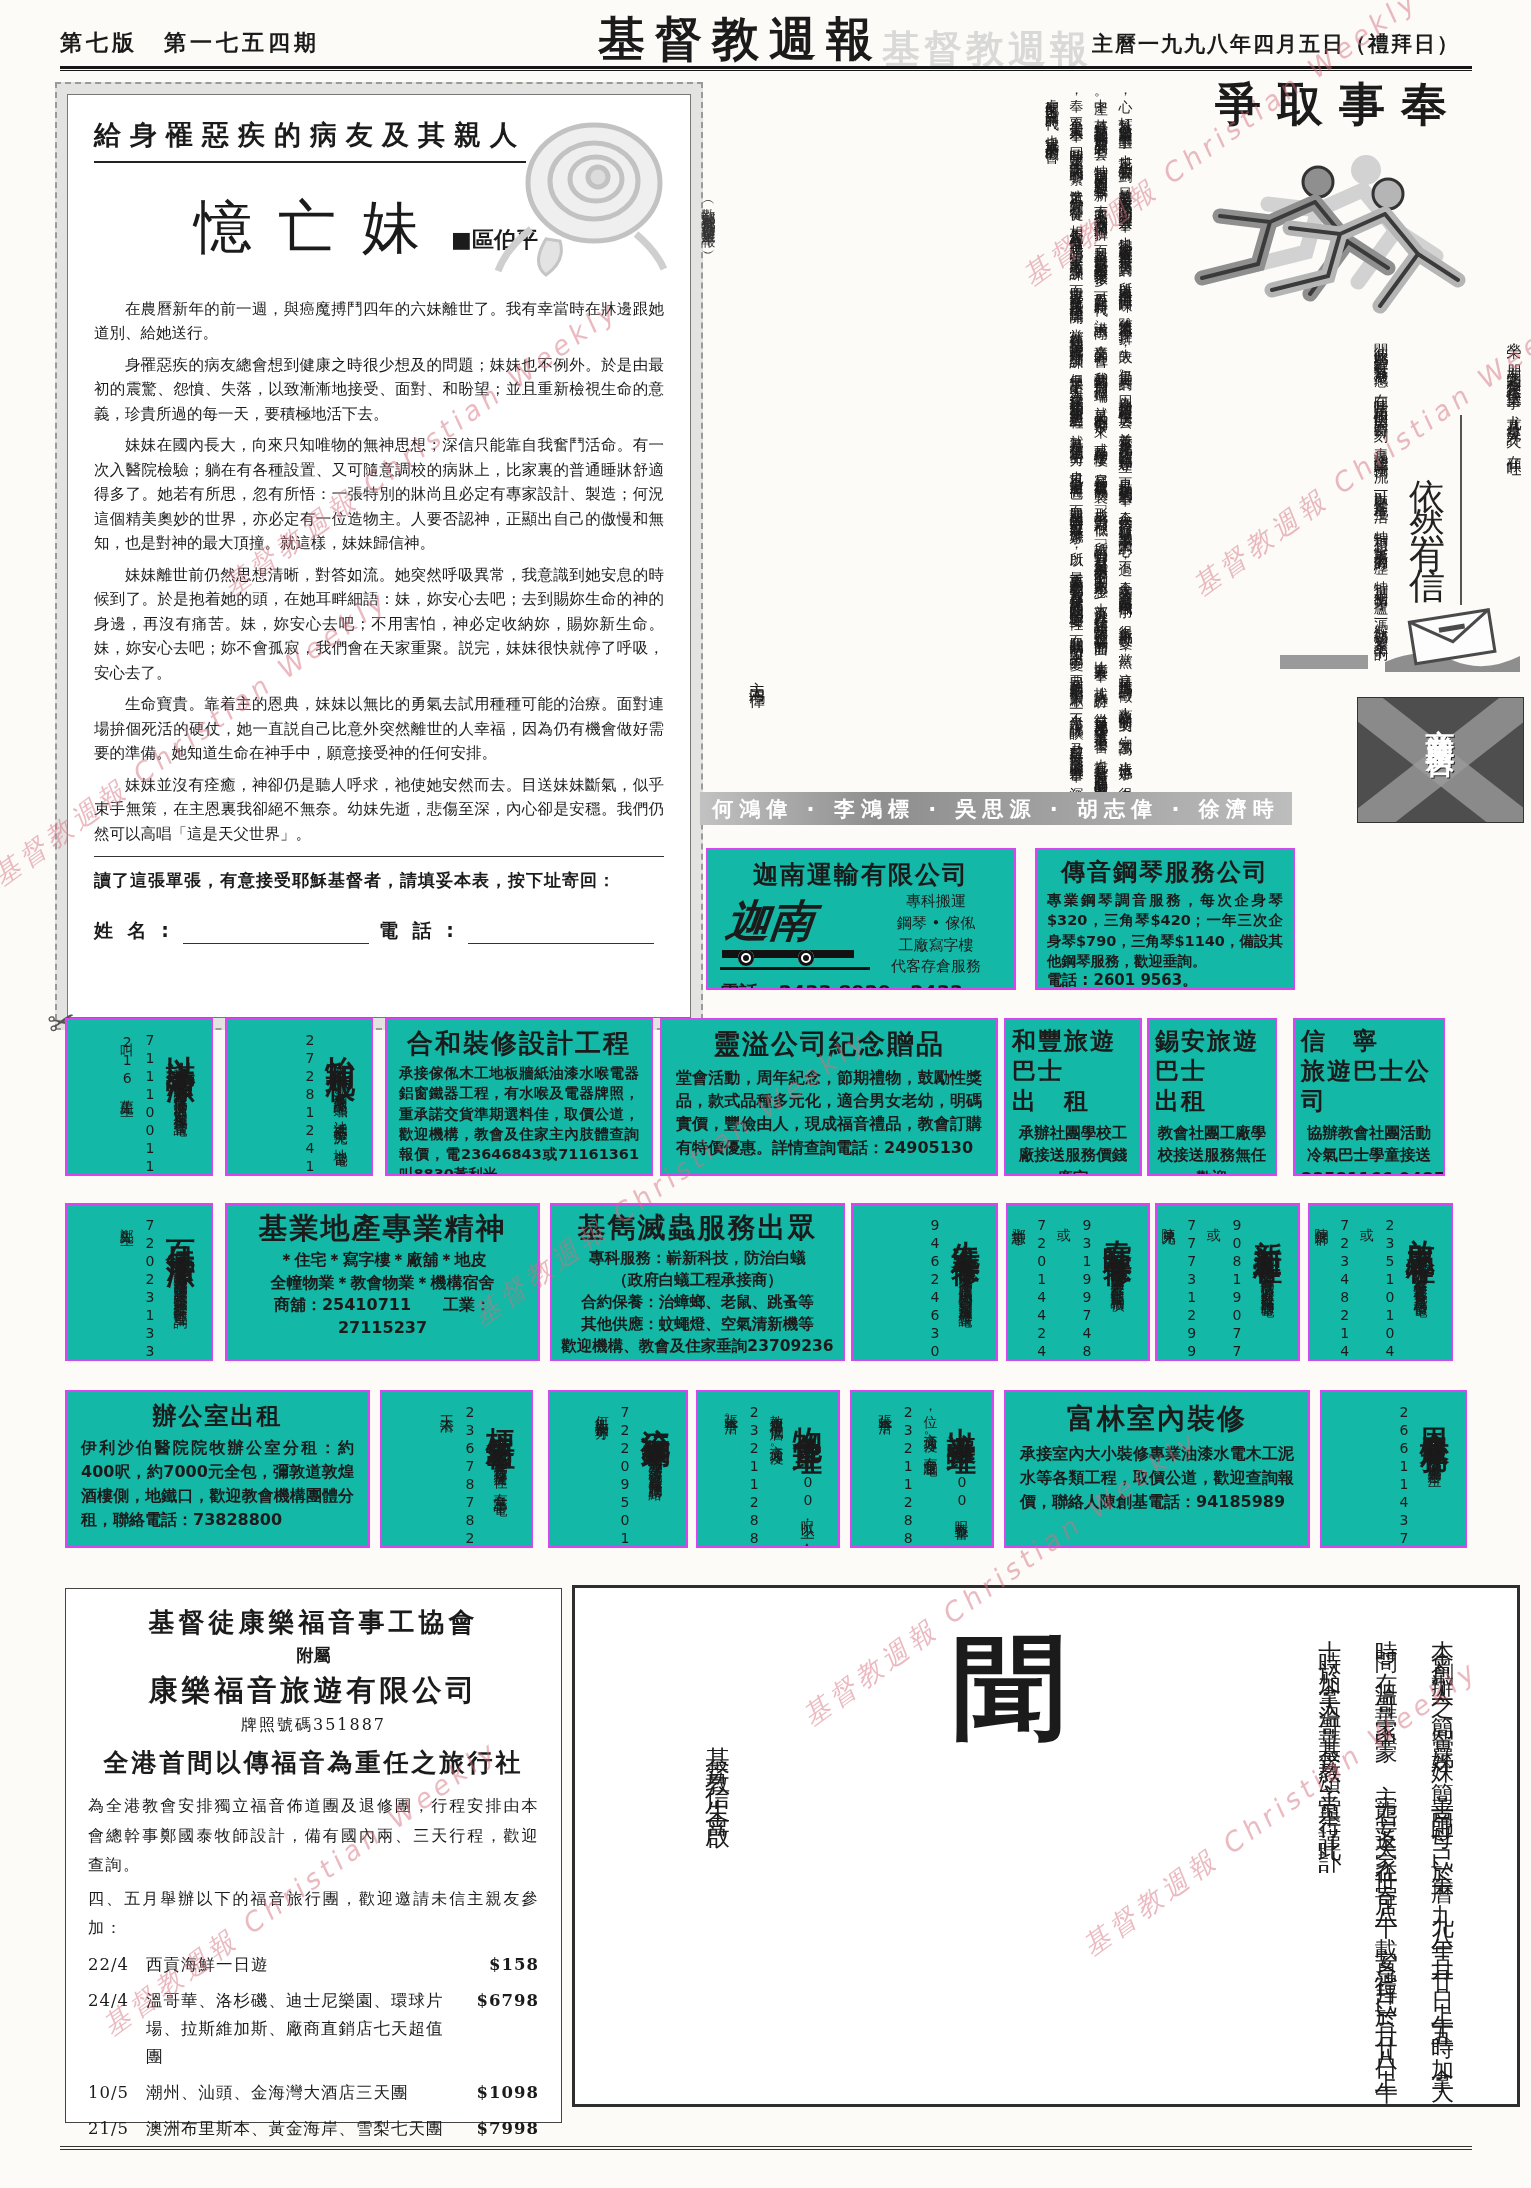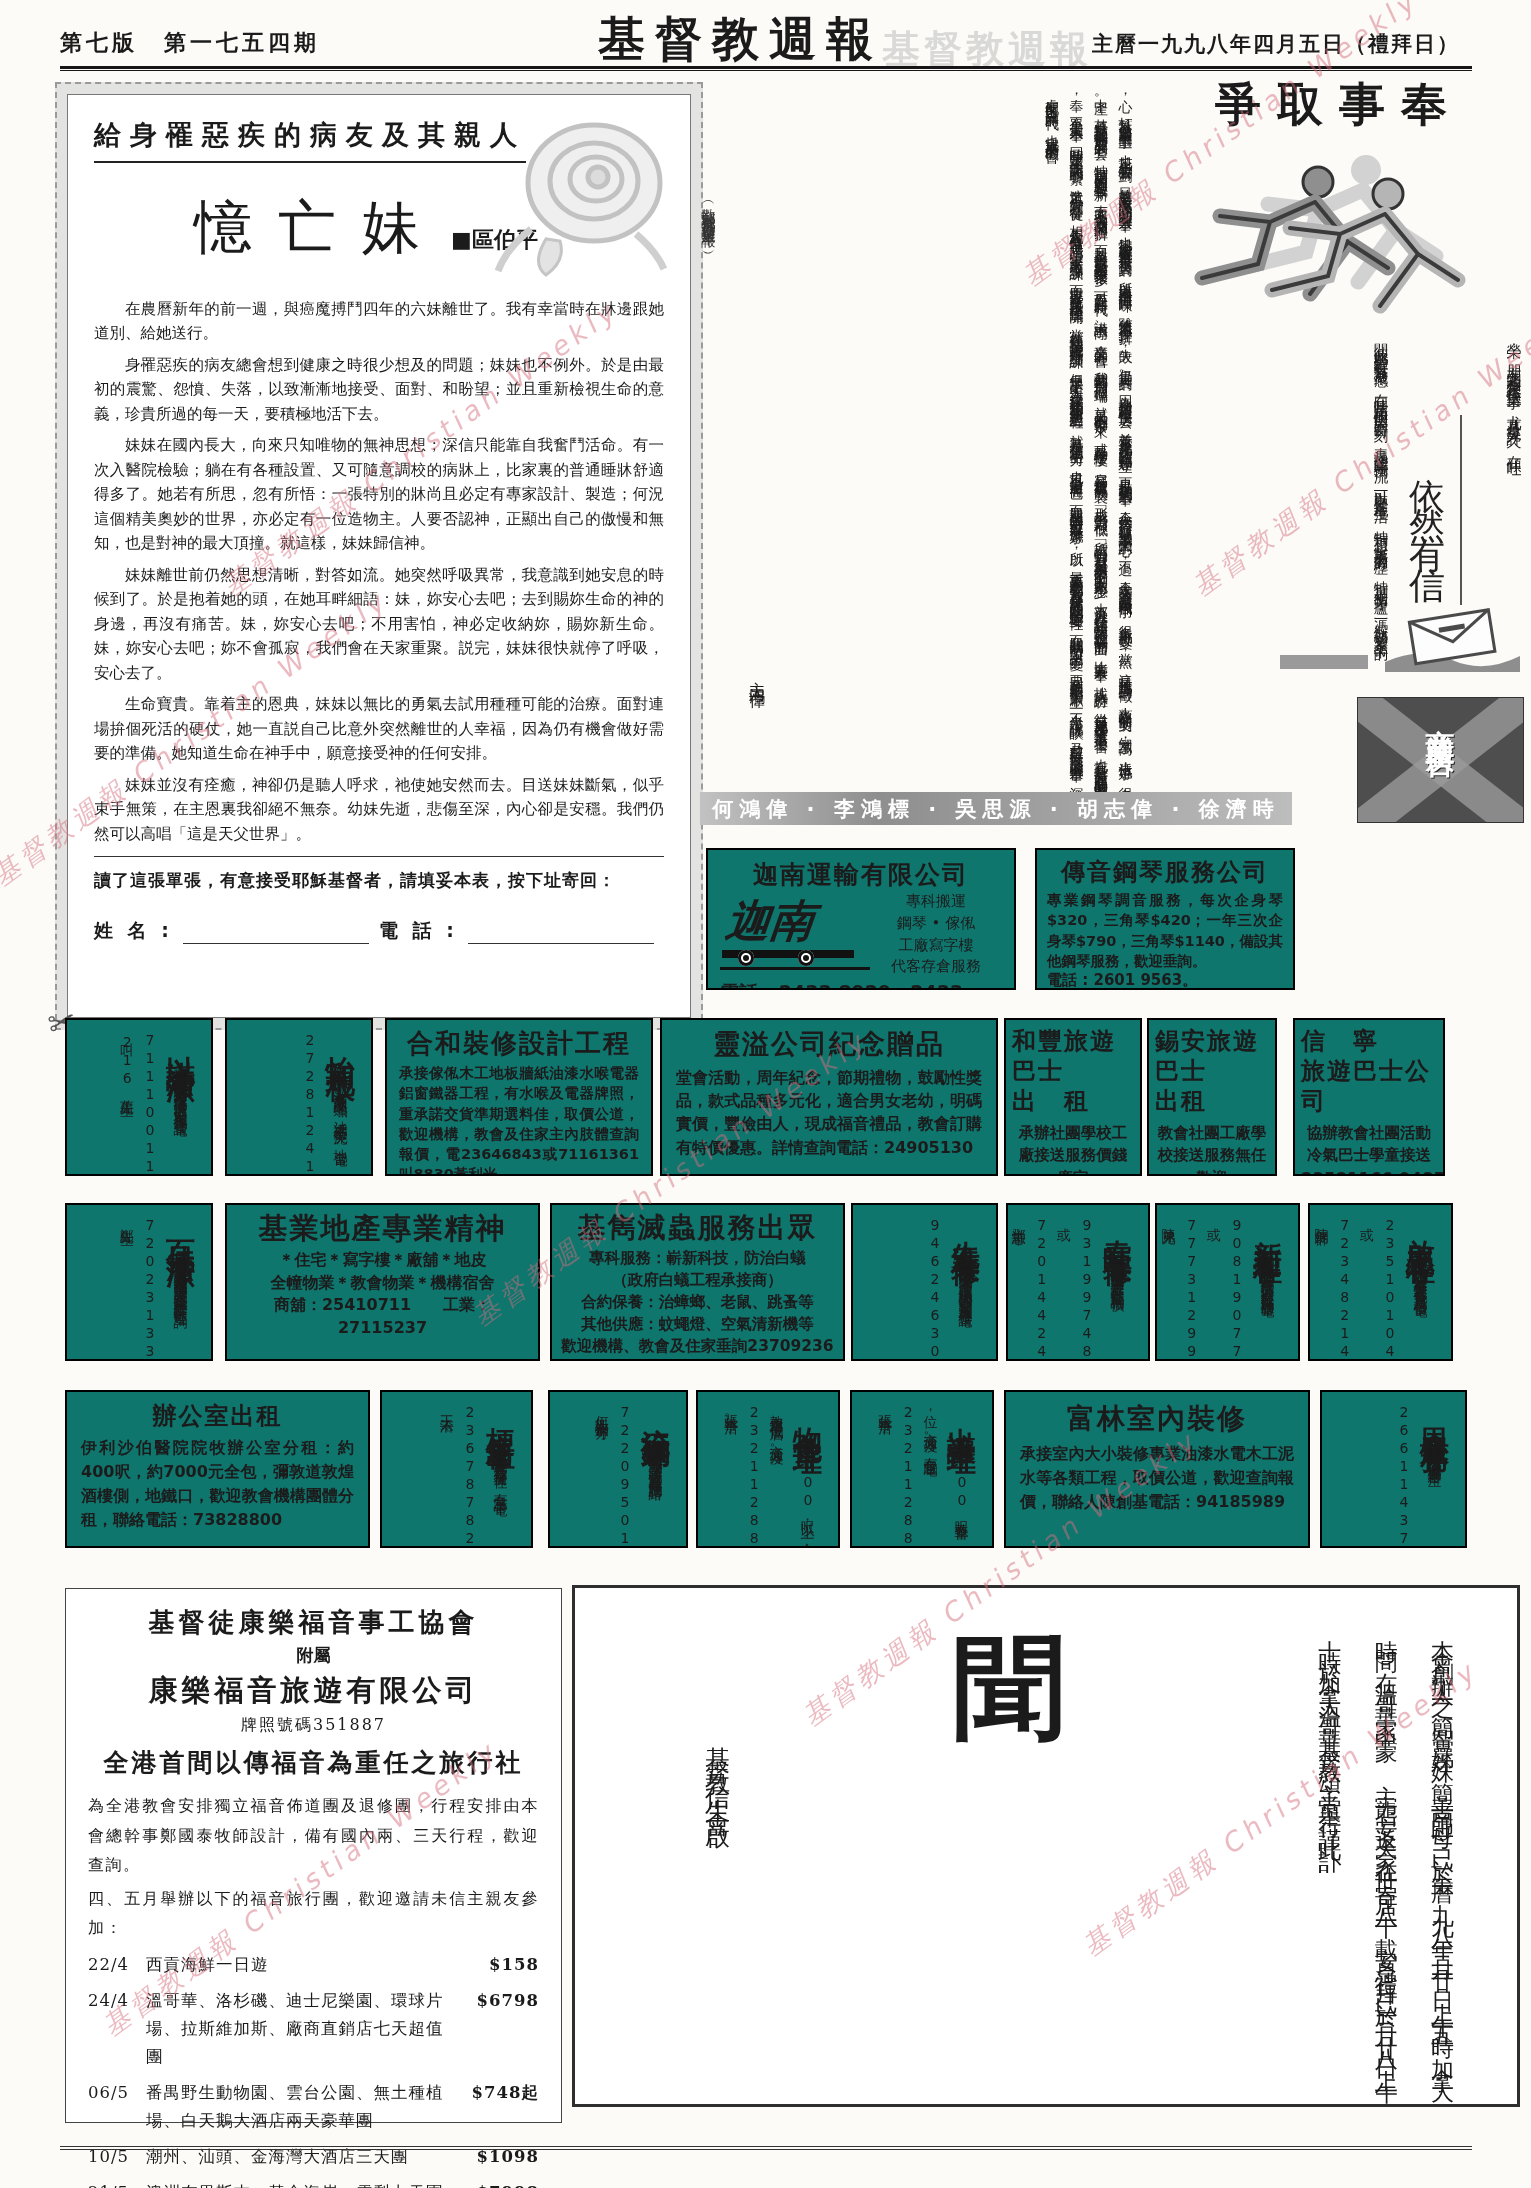--- a/index.html
+++ b/index.html
@@ -44,21 +44,21 @@
   .faith-title{font-size:36px;letter-spacing:30px;font-family:"DejaVu Serif",serif;color:#222;}
   .vrule{border-left:2px solid #555;}
   .bizad{background:#4e4e4e;overflow:hidden;border:1px solid #333;}
   .bizad .rib1,.bizad .rib2{position:absolute;left:-30%;top:40%;width:160%;height:34px;background:#9a9a9a;opacity:.8;}
   .rib1{transform:rotate(38deg);}
   .rib2{transform:rotate(-38deg);}
   .bizad-label{position:absolute;top:8px;left:50%;transform:translateX(-50%);writing-mode:vertical-rl;
                text-orientation:upright;color:#fff;font-size:29px;font-weight:900;letter-spacing:6px;
                text-shadow:1px 1px 0 #222;font-family:"DejaVu Serif",serif;}
   
-  .adbox{border:2px solid #000000;background:#0f766e;overflow:hidden;}
+  .adbox{border:2px solid #d946ef;background:#14b8a6;overflow:hidden;}
   .ad-title{text-align:center;font-weight:900;letter-spacing:2px;font-family:"DejaVu Serif",serif;}
   .ad-body{text-align:justify;}
   .vad{writing-mode:vertical-rl;text-orientation:upright;width:100%;height:100%;box-sizing:border-box;padding:12px 10px;}
   .vad-title{font-size:29px;font-weight:900;letter-spacing:6px;margin-left:10px;font-family:"DejaVu Serif",serif;}
   .vad-body{font-size:14px;line-height:1.62;letter-spacing:2px;}
   .bus-title{font-size:24px;font-weight:900;line-height:1.25;letter-spacing:2px;font-family:"DejaVu Serif",serif;}
   .bus-body{font-size:15.5px;font-weight:bold;text-align:center;line-height:1.45;margin-top:6px;}
   .bus-phone{font-size:16.5px;font-weight:bold;text-align:center;line-height:1.4;}
   .center-lines{text-align:center;font-weight:bold;}
   
@@ -312,25 +312,20 @@
       <span class="t-date">22/4</span>
       <span class="t-desc">西貢海鮮一日遊</span>
       <span class="t-price">$158</span>
     </div>
     <div class="t-row">
       <span class="t-date">24/4</span>
       <span class="t-desc">溫哥華、洛杉磯、迪士尼樂園、環球片場、拉斯維加斯、廠商直銷店七天超值團</span>
       <span class="t-price">$6798</span>
     </div>
     <div class="t-row">
-      <span class="t-date">06/5</span>
-      <span class="t-desc">番禺野生動物園、雲台公園、無土種植場、白天鵝大酒店兩天豪華團</span>
-      <span class="t-price">$748起</span>
-    </div>
-    <div class="t-row">
       <span class="t-date">10/5</span>
       <span class="t-desc">潮州、汕頭、金海灣大酒店三天團</span>
       <span class="t-price">$1098</span>
     </div>
     <div class="t-row">
       <span class="t-date">21/5</span>
       <span class="t-desc">澳洲布里斯本、黃金海岸、雪梨七天團</span>
       <span class="t-price">$7998</span>
     </div>
 

